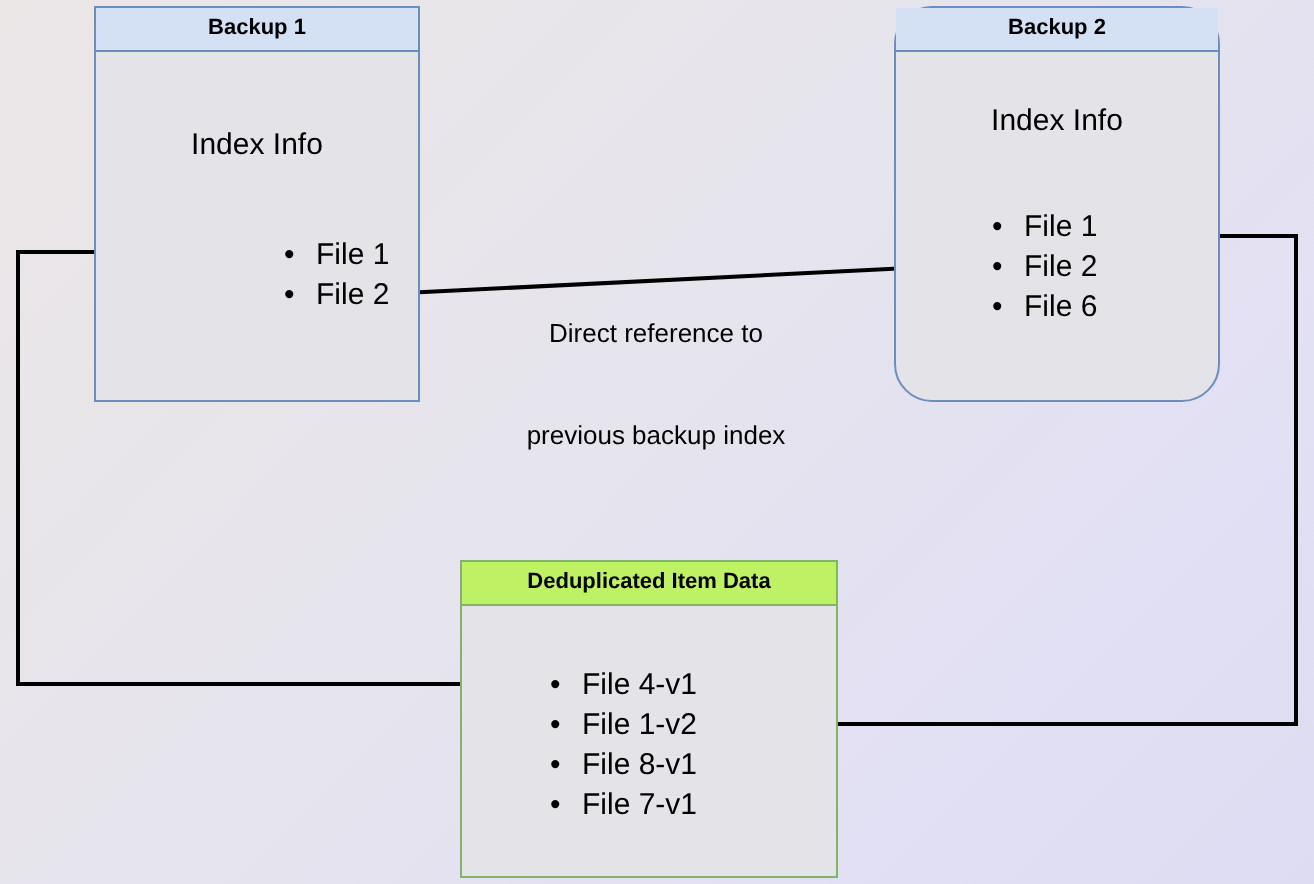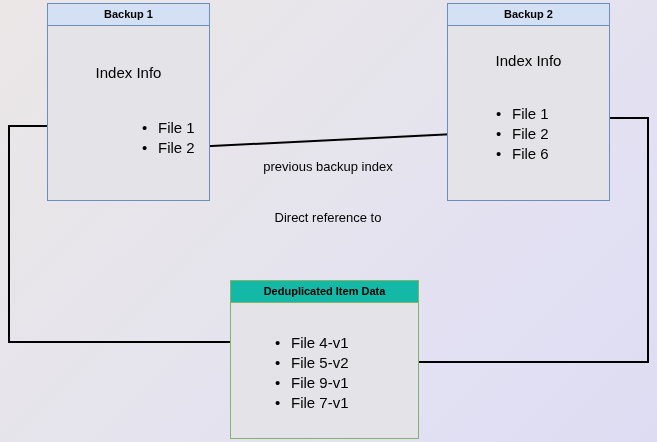--- a/index.html
+++ b/index.html
@@ -36,21 +36,21 @@
     height: 22px;
     line-height: 20px;
     text-align: center;
     font-size: 11px;
     font-weight: bold;
     color: #000;
     background: #d4e1f5;
     border-bottom: 1px solid #6c8ebf;
   }
   .box.green .box-title {
-    background: #14b8a6;
+    background: #bef264;
     border-bottom: 1px solid #82b366;
   }
   .box-subtitle {
     position: absolute;
     left: 0;
     width: 100%;
     text-align: center;
     font-size: 15px;
     color: #000;
   }
@@ -119,38 +119,38 @@
 
   <div class="box" style="left:47px; top:3px; width:163px; height:198px;">
     <div class="box-title">Backup 1</div>
     <div class="box-subtitle" style="top:60px;">Index Info</div>
     <ul class="item-list" style="left:94px; top:114px;">
       <li>File 1</li>
       <li>File 2</li>
     </ul>
   </div>
 
-  <div class="box" style="left:447px; top:3px; width:163px; height:198px;">
+  <div class="box" style="left:447px; top:3px; width:163px; height:198px;border-radius:19px;">
     <div class="box-title">Backup 2</div>
     <div class="box-subtitle" style="top:48px;">Index Info</div>
     <ul class="item-list" style="left:48px; top:100px;">
       <li>File 1</li>
       <li>File 2</li>
       <li>File 6</li>
     </ul>
   </div>
 
   <div class="box green" style="left:230px; top:280px; width:189px; height:159px;">
     <div class="box-title">Deduplicated Item Data</div>
     <ul class="item-list" style="left:44px; top:52px;">
       <li>File 4-v1</li>
-      <li>File 5-v2</li>
-      <li>File 9-v1</li>
+      <li>File 1-v2</li>
+      <li>File 8-v1</li>
       <li>File 7-v1</li>
     </ul>
   </div>
 
   <div class="edge-label" style="left:248px; top:124px; width:160px;">
+    <div>Direct reference to</div>
     <div>previous backup index</div>
-    <div>Direct reference to</div>
   </div>
 
 </div>
 
 </body></html>

